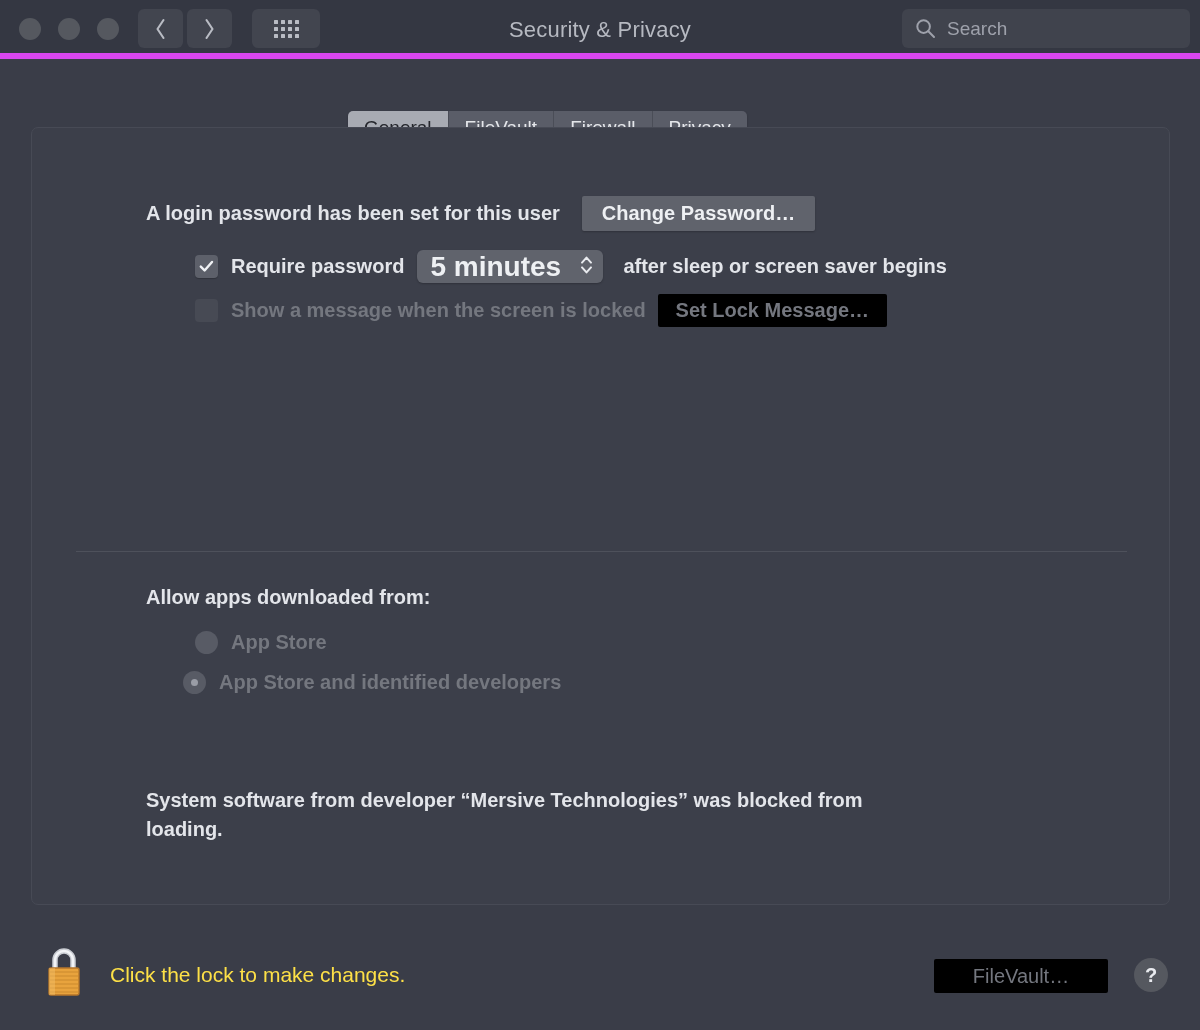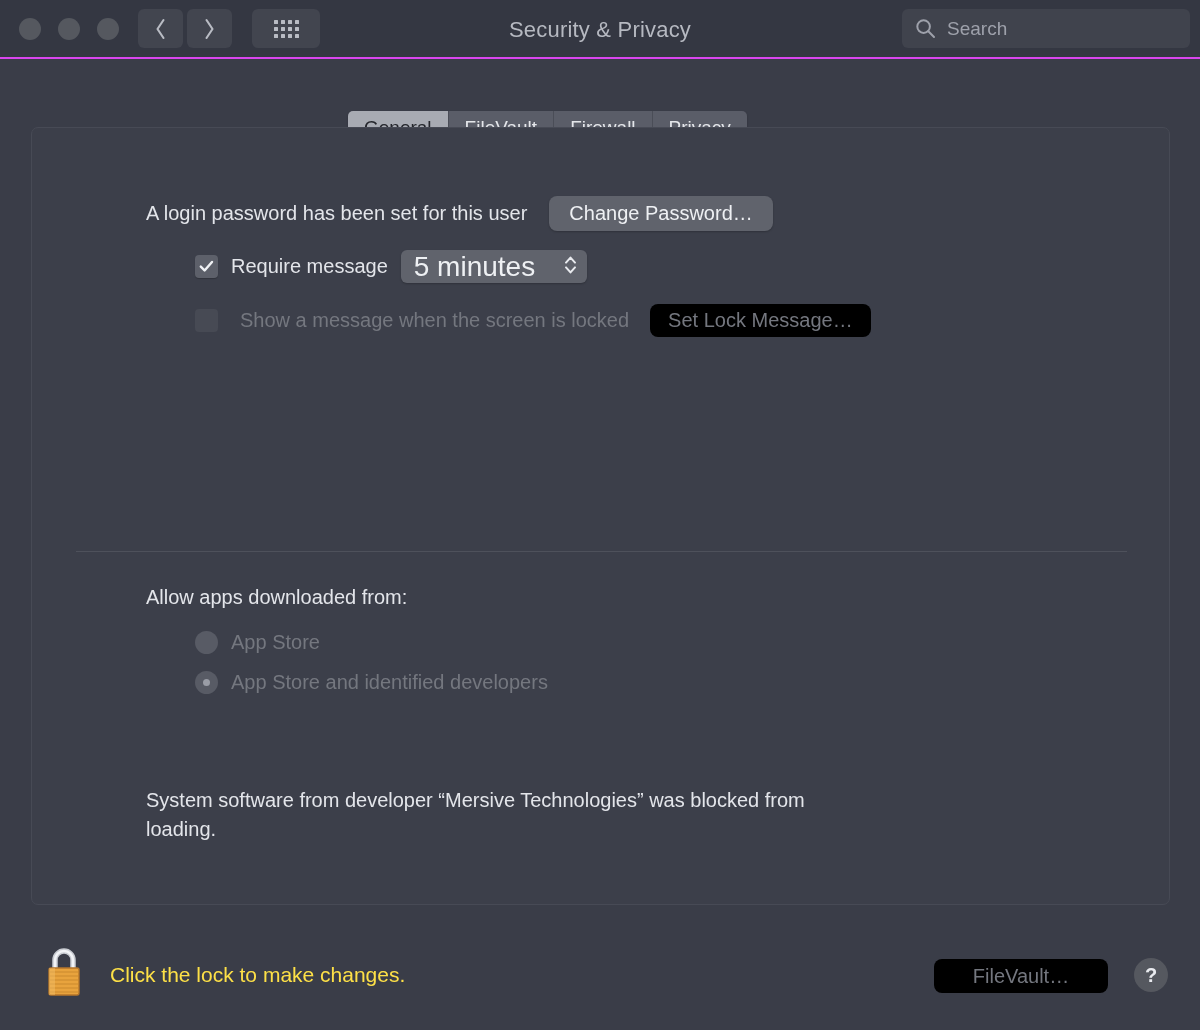--- a/index.html
+++ b/index.html
@@ -8,21 +8,21 @@
     background: #3a3d48;
     font-family: "Liberation Sans", sans-serif;
     overflow: hidden;
   }
   .window { position: relative; width: 1200px; height: 1030px; background: #3a3d48; }
 
   
   .titlebar {
     position: absolute; left: 0; top: 0; width: 1200px; height: 59px;
     background: #343742;
-    border-bottom: 2px solid #d946ef;
+    border-bottom: 6px solid #d946ef;
   }
   .traffic { position: absolute; left: 19px; top: 18px; display: flex; gap: 17px; }
   .tl { width: 22px; height: 22px; border-radius: 50%; background: #55585f; }
 
   .navgroup { position: absolute; left: 138px; top: 9px; display: flex; gap: 4px; }
   .navbtn {
     width: 45px; height: 39px; border-radius: 6px;
     background: #42454f; display: flex; align-items: center; justify-content: center;
   }
   .chev { width: 13px; height: 22px; }
@@ -63,27 +63,27 @@
   }
   .tab:last-child { border-right: none; }
   .tab.active { background: #a8abb3; color: #24262c; }
 
   
   .panel {
     position: absolute; left: 31px; top: 127px; width: 1139px; height: 778px;
     border: 1px solid #474a55; border-radius: 7px; background: #3c3f4a;
   }
 
-  .row { position: absolute; display: flex; align-items: center; }
+  .row { position: absolute; display: flex; align-items: center; font-weight: bold; }
 
   .lbl { font-size: 20px; color: #e3e5ea; white-space: nowrap; }
   .lbl.dim { color: #74777f; }
 
   .btn {
-    background: #60636c; border-radius: 8px; color: #eef0f3;
+    background: #60636c; border-radius: 2px; color: #eef0f3;
     font-size: 20px; display: flex; align-items: center; justify-content: center;
     box-shadow: 0 1px 2px rgba(0,0,0,0.22);
     white-space: nowrap;
   }
   .btn.dim { background: #000000; color: #74777f; box-shadow: none; }
 
   .checkbox {
     width: 23px; height: 23px; border-radius: 4px; background: #5d606a;
     display: flex; align-items: center; justify-content: center; flex: 0 0 auto;
     box-shadow: 0 1px 1px rgba(0,0,0,0.2);
@@ -185,50 +185,51 @@
       <span class="lbl">A login password has been set for this user</span>
       <span class="btn" style="height:35px; padding:0 20px;">Change Password…</span>
     </div>
 
     <div class="row" style="left:163px; top:122px; gap:13px;">
       <span class="checkbox">
         <svg width="15" height="13" viewBox="0 0 15 13">
           <path d="M1.8 6.6 L5.6 10.5 L13 2"></path>
         </svg>
       </span>
-      <span class="lbl">Require message</span>
+      <span class="lbl">Require password</span>
       <span class="stepper">
         <span class="stepper-val">5 minutes</span>
         <span class="stepper-arrows">
           <svg width="15" height="22" viewBox="0 0 15 22">
             <path d="M3 8.6 L7.5 3.6 L12 8.6"></path>
             <path d="M3 13.4 L7.5 18.4 L12 13.4"></path>
           </svg>
         </span>
       </span>
-    </div>
-
-    <div class="row" style="left:163px; top:176px; gap:22px;text-align:right;">
+      <span class="lbl" style="margin-left:7px;">after sleep or screen saver begins</span>
+    </div>
+
+    <div class="row" style="left:163px; top:166px; gap:13px;text-align:right;">
       <span class="checkbox off"></span>
       <span class="lbl dim">Show a message when the screen is locked</span>
       <span class="btn dim" style="height:33px; padding:0 18px; margin-left:-1px;">Set Lock Message…</span>
     </div>
 
     <div class="divider"></div>
 
     <div class="row" style="left:114px; top:458px;">
       <span class="lbl">Allow apps downloaded from:</span>
     </div>
 
     <div class="row" style="left:163px; top:503px; gap:13px;">
       <span class="radio"></span>
       <span class="lbl dim">App Store</span>
     </div>
 
-    <div class="row" style="left:163px; top:543px; gap:13px;">
+    <div class="row" style="left:151px; top:543px; gap:13px;">
       <span class="radio">
         <span class="dot"></span>
       </span>
       <span class="lbl dim">App Store and identified developers</span>
     </div>
 
     <div class="row" style="left:114px; top:658px; width:720px; align-items:flex-start;">
       <span class="lbl" style="white-space:normal; line-height:1.45; display:block;">System software from developer “Mersive Technologies” was blocked from loading.</span>
     </div>
 

